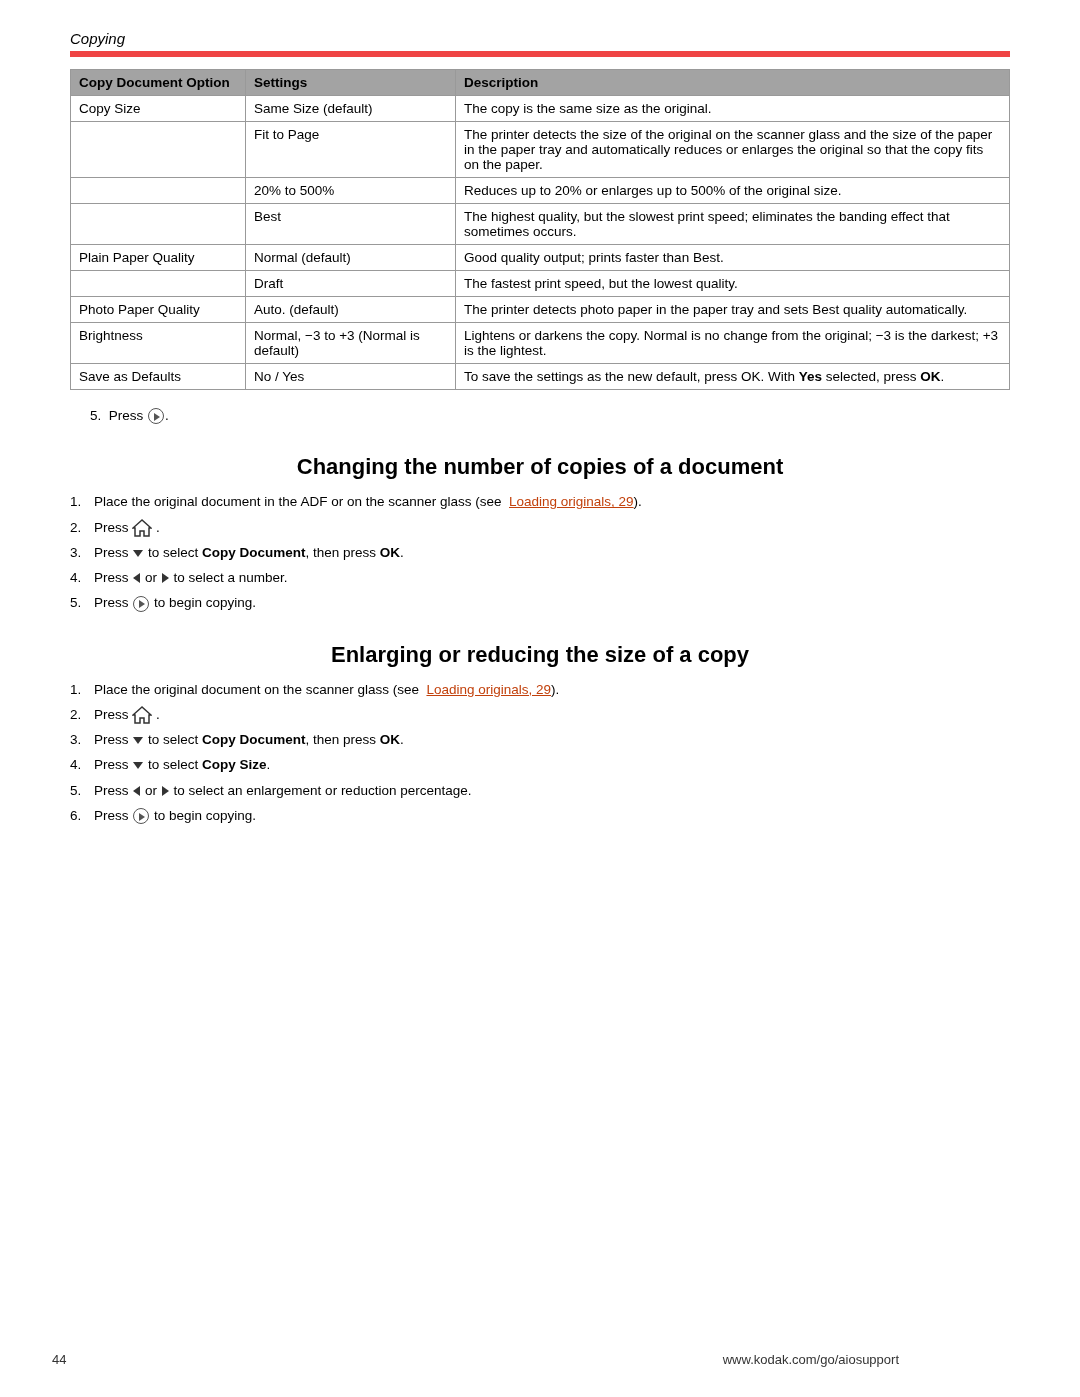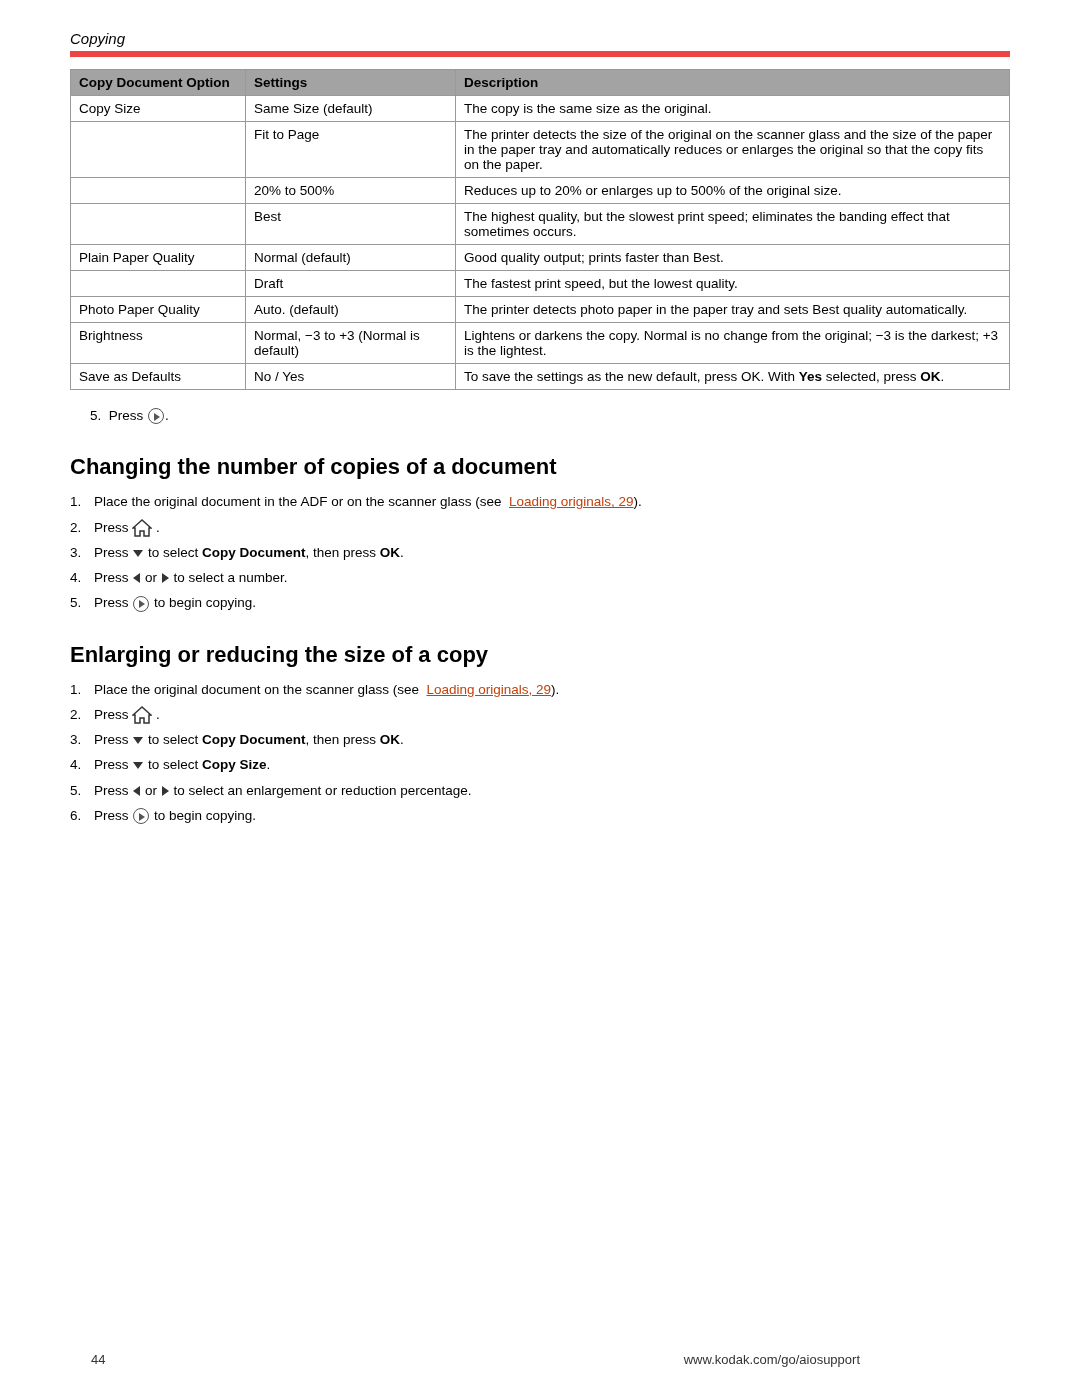--- a/index.html
+++ b/index.html
@@ -55,20 +55,21 @@
       line-height: 1.5;
     }
 
     
     .section-title {
       font-size: 22px;
       font-weight: bold;
       margin-top: 28px;
       margin-bottom: 12px;
       border-top: none;
+      text-align: center;
     }
 
     .link-text {
       color: #c2410c;
     }
 
     
     .icon-play {
       display: inline-block;
       width: 16px;
@@ -121,21 +122,21 @@
     }
 
     
     .page-footer {
       position: fixed;
       bottom: 30px;
       left: 0;
       width: 951px;
       display: flex;
       justify-content: space-between;
-      padding: 0 91px;
+      padding: 0 52px;
       font-size: 13px;
       color: #333;
     }
 
     .bold { font-weight: bold; text-align: center; }
 
     ol.steps {
       list-style: none;
       margin: 0;
       padding: 0;

